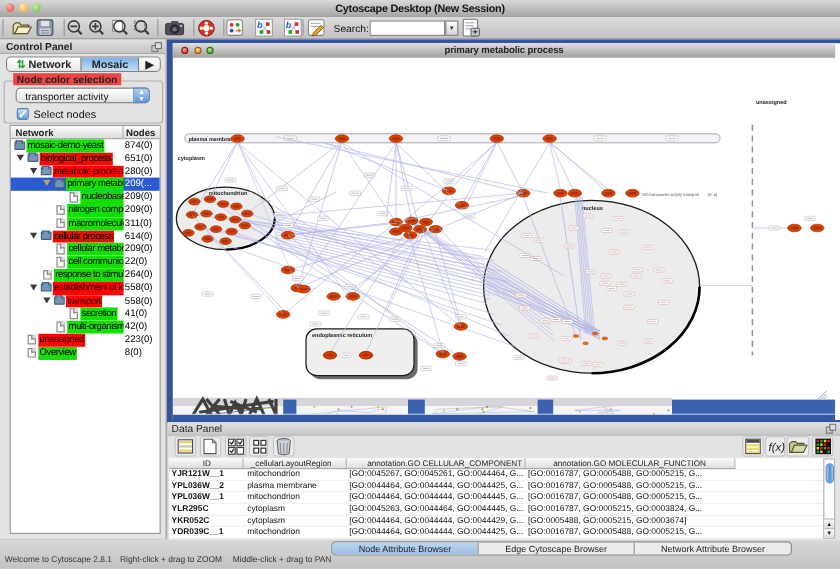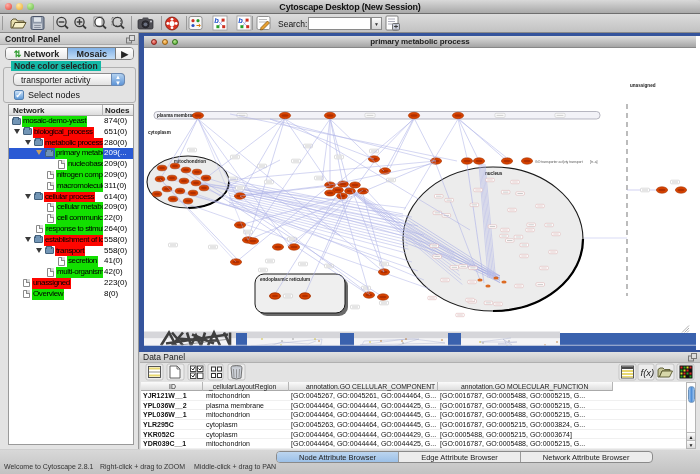--- a/index.html
+++ b/index.html
@@ -10,21 +10,21 @@
 #toolbar{left:0;top:14px;width:700px;height:19px;background:linear-gradient(#dcdcdc,#c2c2c2);border-bottom:1px solid #8a8a8a}
 .sep{position:absolute;top:2px;width:1px;height:14px;background:#9a9a9a}
 #desktop{left:139px;top:33px;width:561px;height:319px;background:#35549c}
 #innerwin{left:144px;top:36px;width:656px;height:314px;background:#fff}
 #innertitle{left:0;top:0;width:552px;height:12px;background:linear-gradient(#dedede,#a5a5a5);border-bottom:1px solid #888;text-align:center;font-size:8px;font-weight:bold;color:#222;line-height:12px;letter-spacing:-0.1px}
 #cpanel{left:0;top:33px;width:139px;height:416px;background:#e3e3e3;border-right:1px solid #9a9a9a}
 #cphead{left:0;top:0;width:138px;height:12px;background:linear-gradient(#e0e0e0,#c4c4c4);border-bottom:1px solid #aaa;font-size:8.5px;font-weight:bold;color:#222;line-height:12px;padding-left:5px}
 #tabs{left:5px;top:14px;width:129px;height:13px;border:1px solid #808080;border-radius:4px;background:#f5f5f5;display:flex;font-size:9px;font-weight:bold;color:#222;overflow:hidden}
 #tabs .tb{height:100%;line-height:12px;text-align:center}
 #grpbox{left:3px;top:34px;width:133px;height:36px;border:1px solid #b0b0b0;border-radius:3px}
-#grplabel{left:11px;top:28px;background:#14b8a6;padding:0 3px;font-size:8.5px;font-weight:bold;color:#222}
+#grplabel{left:11px;top:28px;background:#ef4444;padding:0 3px;font-size:8.5px;font-weight:bold;color:#222}
 #dropdown{left:13px;top:40px;width:112px;height:13px;background:linear-gradient(#fff,#e2e2e2);border:1px solid #8a8a8a;border-radius:4px;font-size:8.5px;line-height:12px;color:#111;padding-left:7px}
 #ddbtn{left:111px;top:40px;width:14px;height:13px;background:linear-gradient(#b4d2f0,#5f96d8);border:1px solid #6a8ab5;border-radius:0 4px 4px 0;color:#fff;font-size:6px;text-align:center;line-height:6px}
 #cbox{left:14px;top:57px;width:10px;height:10px;background:linear-gradient(#cfe3f8,#5e9ad9);border:1px solid #5580b0;border-radius:2px;color:#fff;font-size:9px;line-height:9px;text-align:center;font-weight:bold}
 #cblabel{left:28px;top:57px;font-size:9px;color:#111}
 #treewrap{left:8px;top:71px;width:126px;height:341px;background:#fff;border:1px solid #9a9a9a}
 #treehead{height:11px;background:linear-gradient(#fdfdfd,#dcdcdc);border-bottom:1px solid #aaa;font-size:8px;font-weight:bold;color:#222;position:relative}
 #treehead .n1{position:absolute;left:4px;top:1px}
 #treehead .n2{position:absolute;left:96px;top:1px}
 #treehead .dv{position:absolute;left:93px;top:0;width:1px;height:11px;background:#b5b5b5}
 .trow{position:relative;height:10.8px;font-size:8.5px;white-space:nowrap;overflow:hidden}
@@ -820,21 +820,21 @@
   <div class="abs" id="dscroll">
       <div style="position:absolute;left:0.5px;top:3px;width:7px;height:17px;border-radius:3.5px;background:linear-gradient(90deg,#9ec4ee,#4f8fd8,#9ec4ee);border:0.5px solid #6a90b8"></div>
       <div style="position:absolute;left:0;bottom:8px;width:8px;height:8px;background:linear-gradient(#fcfcfc,#dcdcdc);border-top:1px solid #bbb;font-size:5px;text-align:center;line-height:8px;color:#222">▲</div>
       <div style="position:absolute;left:0;bottom:0;width:8px;height:8px;background:linear-gradient(#fcfcfc,#dcdcdc);border-top:1px solid #bbb;font-size:5px;text-align:center;line-height:8px;color:#222">▼</div>
     </div>
 </div>
 
 <div class="abs" id="bottombar">
   <div id="btabs">
     <div style="background:linear-gradient(#bcd5ef,#9cc0e7)">Node Attribute Browser</div>
-    <div>Edge Attribute Browser</div>
+    <div>Edge Cytoscape Browser</div>
     <div>Network Attribute Browser</div>
   </div>
   <div id="status">
     <span class="abs" style="left:4px">Welcome to Cytoscape 2.8.1</span>
     <span class="abs" style="left:100px">Right-click + drag to ZOOM</span>
     <span class="abs" style="left:194px">Middle-click + drag to PAN</span>
   </div>
 </div>
 
 </body></html>

